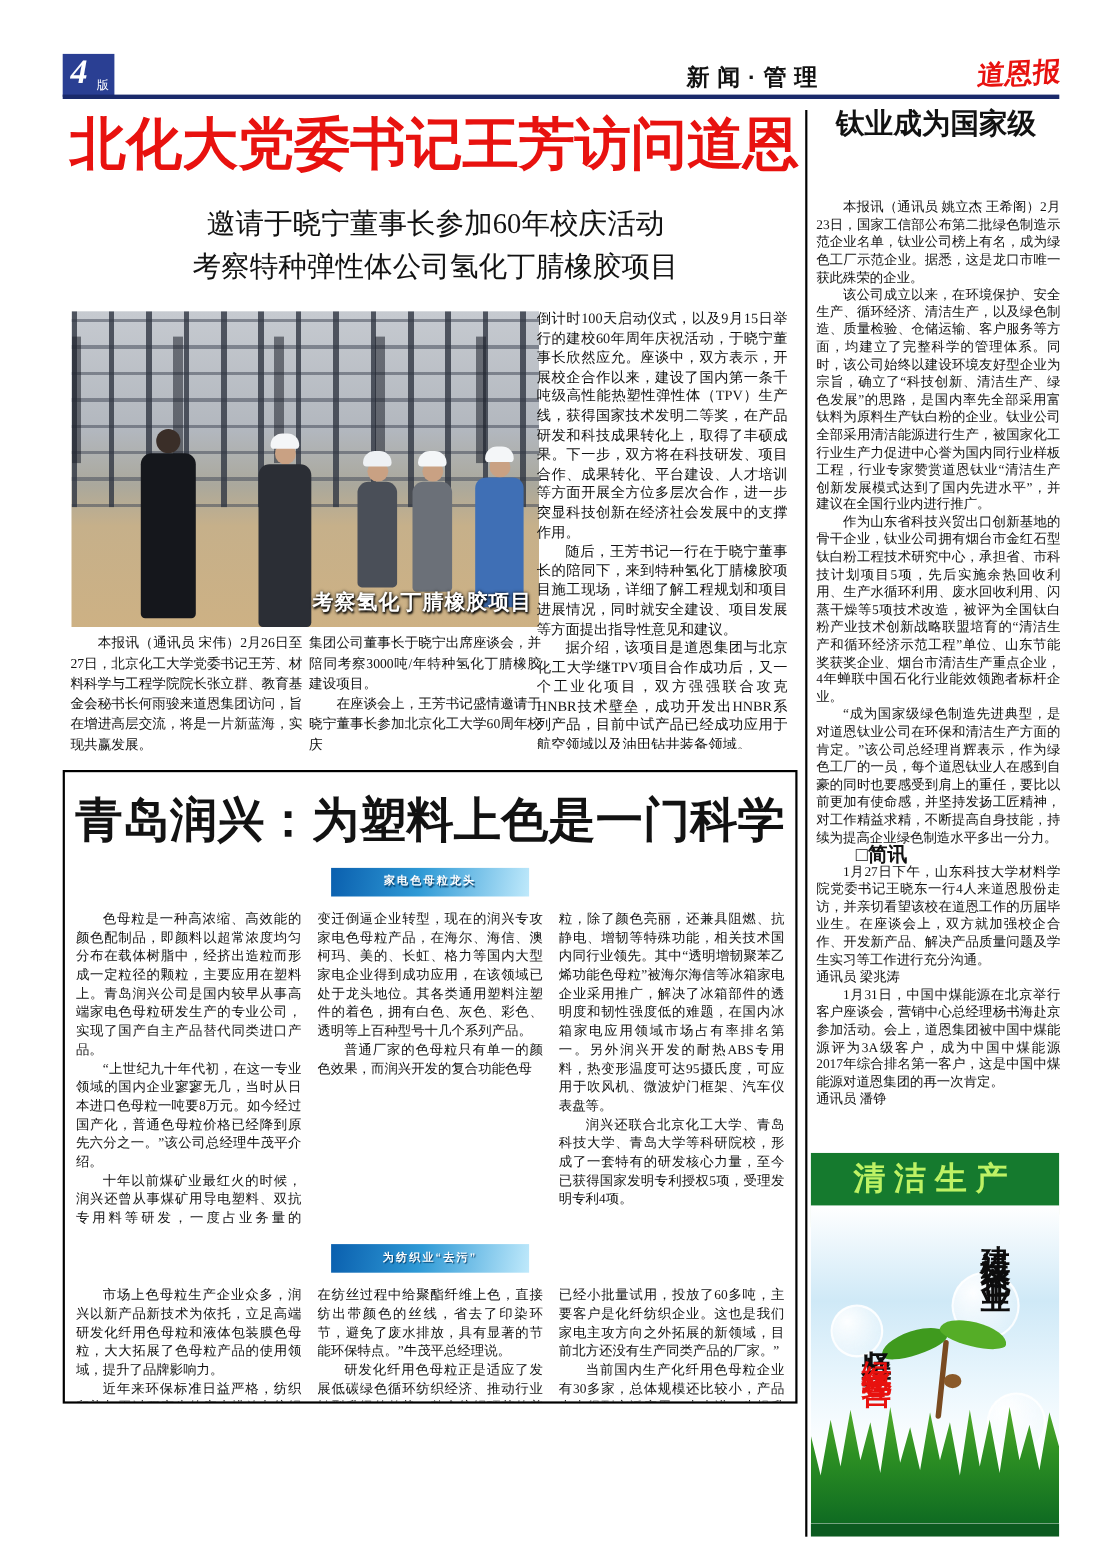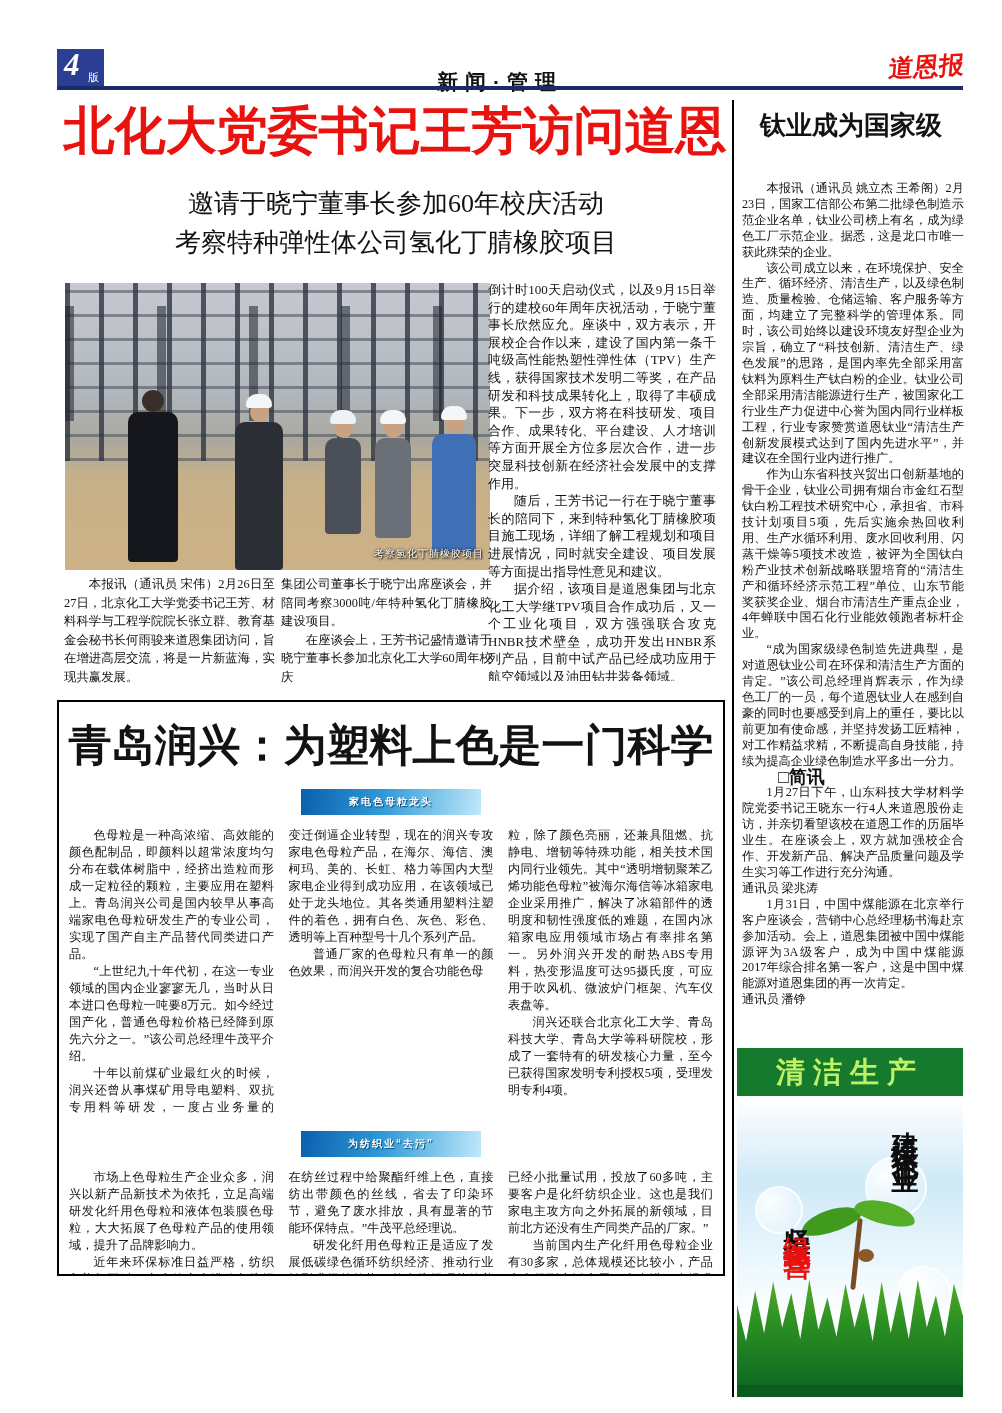--- a/index.html
+++ b/index.html
@@ -3,21 +3,21 @@
 <meta charset="utf-8">
 <style>
   html,body{margin:0;padding:0;background:#e9e9e9;}
   .page{position:relative;width:1002px;height:1413px;background:#ffffff;margin:0 auto;
         font-family:"Liberation Serif","DejaVu Serif",serif;color:#121212;overflow:hidden;}
   
   .hdr-badge{position:absolute;left:57px;top:49px;width:47px;height:39px;background:#2a3f93;}
   .hdr-badge .num{position:absolute;left:7px;top:-2px;color:#fff;font-size:31px;font-weight:bold;font-style:italic;}
   .hdr-badge .lbl{position:absolute;right:5px;bottom:3px;color:#fff;font-size:11px;}
   .hdr-rule{position:absolute;left:57px;top:86px;width:906px;height:4px;background:#1a2a6b;}
-  .hdr-section{position:absolute;left:250px;top:68px;width:500px;text-align:center;
+  .hdr-section{position:absolute;left:250px;top:56px;width:500px;text-align:right;
         font-family:"Liberation Sans","DejaVu Sans",sans-serif;font-weight:bold;font-size:21px;letter-spacing:7px;}
   .hdr-paper{position:absolute;right:38px;top:50px;color:#e8120f;font-size:25px;font-weight:bold;
         transform:skewX(-8deg) rotate(-3deg);font-family:"Liberation Serif",serif;}
   
   .lead-headline{position:absolute;left:57px;top:97px;width:676px;text-align:center;white-space:nowrap;
         font-family:"Liberation Sans","DejaVu Sans",sans-serif;font-weight:900;font-size:51px;color:#e8120f;letter-spacing:0px;}
   .lead-subhead{position:absolute;left:90px;top:184px;width:612px;text-align:center;font-size:26px;line-height:39px;}
   .bodytext p{margin:0;text-indent:2em;text-align:justify;}
   .bodytext p.noindent{text-indent:0;}
   .lead-cola{position:absolute;left:64px;top:575px;width:211px;font-size:12.4px;line-height:18.6px;}
@@ -28,26 +28,26 @@
          background:linear-gradient(180deg,#c6cad0 0%,#b2b7be 38%,#aaa89c 55%,#c6b08a 68%,#cdb184 100%);}
   .photo .steel{position:absolute;left:0;top:0;right:0;height:62%;
          background:repeating-linear-gradient(90deg,rgba(48,54,66,.8) 0 5px,rgba(0,0,0,0) 5px 34px),
                     repeating-linear-gradient(0deg,rgba(72,78,92,.55) 0 3px,rgba(0,0,0,0) 3px 24px);}
   .photo .steel2{position:absolute;left:0;top:8%;right:0;height:40%;
          background:repeating-linear-gradient(90deg,rgba(30,34,44,.55) 0 9px,rgba(0,0,0,0) 9px 92px);}
   .person{position:absolute;}
   .person .helmet{display:block;width:26px;height:14px;border-radius:13px 13px 4px 4px;margin:0 auto -5px;position:relative;z-index:2;}
   .person .head{display:block;width:19px;height:19px;border-radius:50%;background:#c9a183;margin:0 auto;}
   .person .torso{display:block;border-radius:10px 10px 4px 4px;margin:0 auto;}
-  .photo .caption{position:absolute;right:6px;bottom:9px;color:#fff;font-weight:normal;font-size:10px;
+  .photo .caption{position:absolute;right:6px;bottom:9px;color:#fff;font-weight:bold;font-size:19px;
          font-family:"Liberation Sans",sans-serif;text-shadow:0 0 3px #000,1px 1px 2px #000;letter-spacing:1px;}
   
   .vrule{position:absolute;left:732px;top:100px;width:2px;height:1297px;background:#000;}
   
-  .tit-title{position:absolute;left:738px;top:108px;width:226px;text-align:center;
+  .tit-title{position:absolute;left:738px;top:95px;width:226px;text-align:center;
         font-family:"Liberation Sans","DejaVu Sans",sans-serif;font-weight:900;font-size:26px;line-height:34px;}
   .right-col{position:absolute;left:742px;top:181px;width:222px;height:862px;overflow:hidden;
         font-size:12.2px;line-height:15.9px;}
   .briefs-head{font-family:"Liberation Sans",sans-serif;font-weight:bold;font-size:18px;margin:16px 0 10px;text-indent:0;}
   .byline{text-align:right;padding-right:18px;margin:2px 0 4px;}
   
   .runxing-box{position:absolute;left:57px;top:700px;width:668px;height:576px;border:2.5px solid #000;
         box-sizing:border-box;overflow:hidden;}
   .rx-headline{text-align:center;font-family:"Liberation Sans","DejaVu Sans",sans-serif;font-weight:900;
         font-size:43px;margin-top:15px;letter-spacing:0px;white-space:nowrap;}

